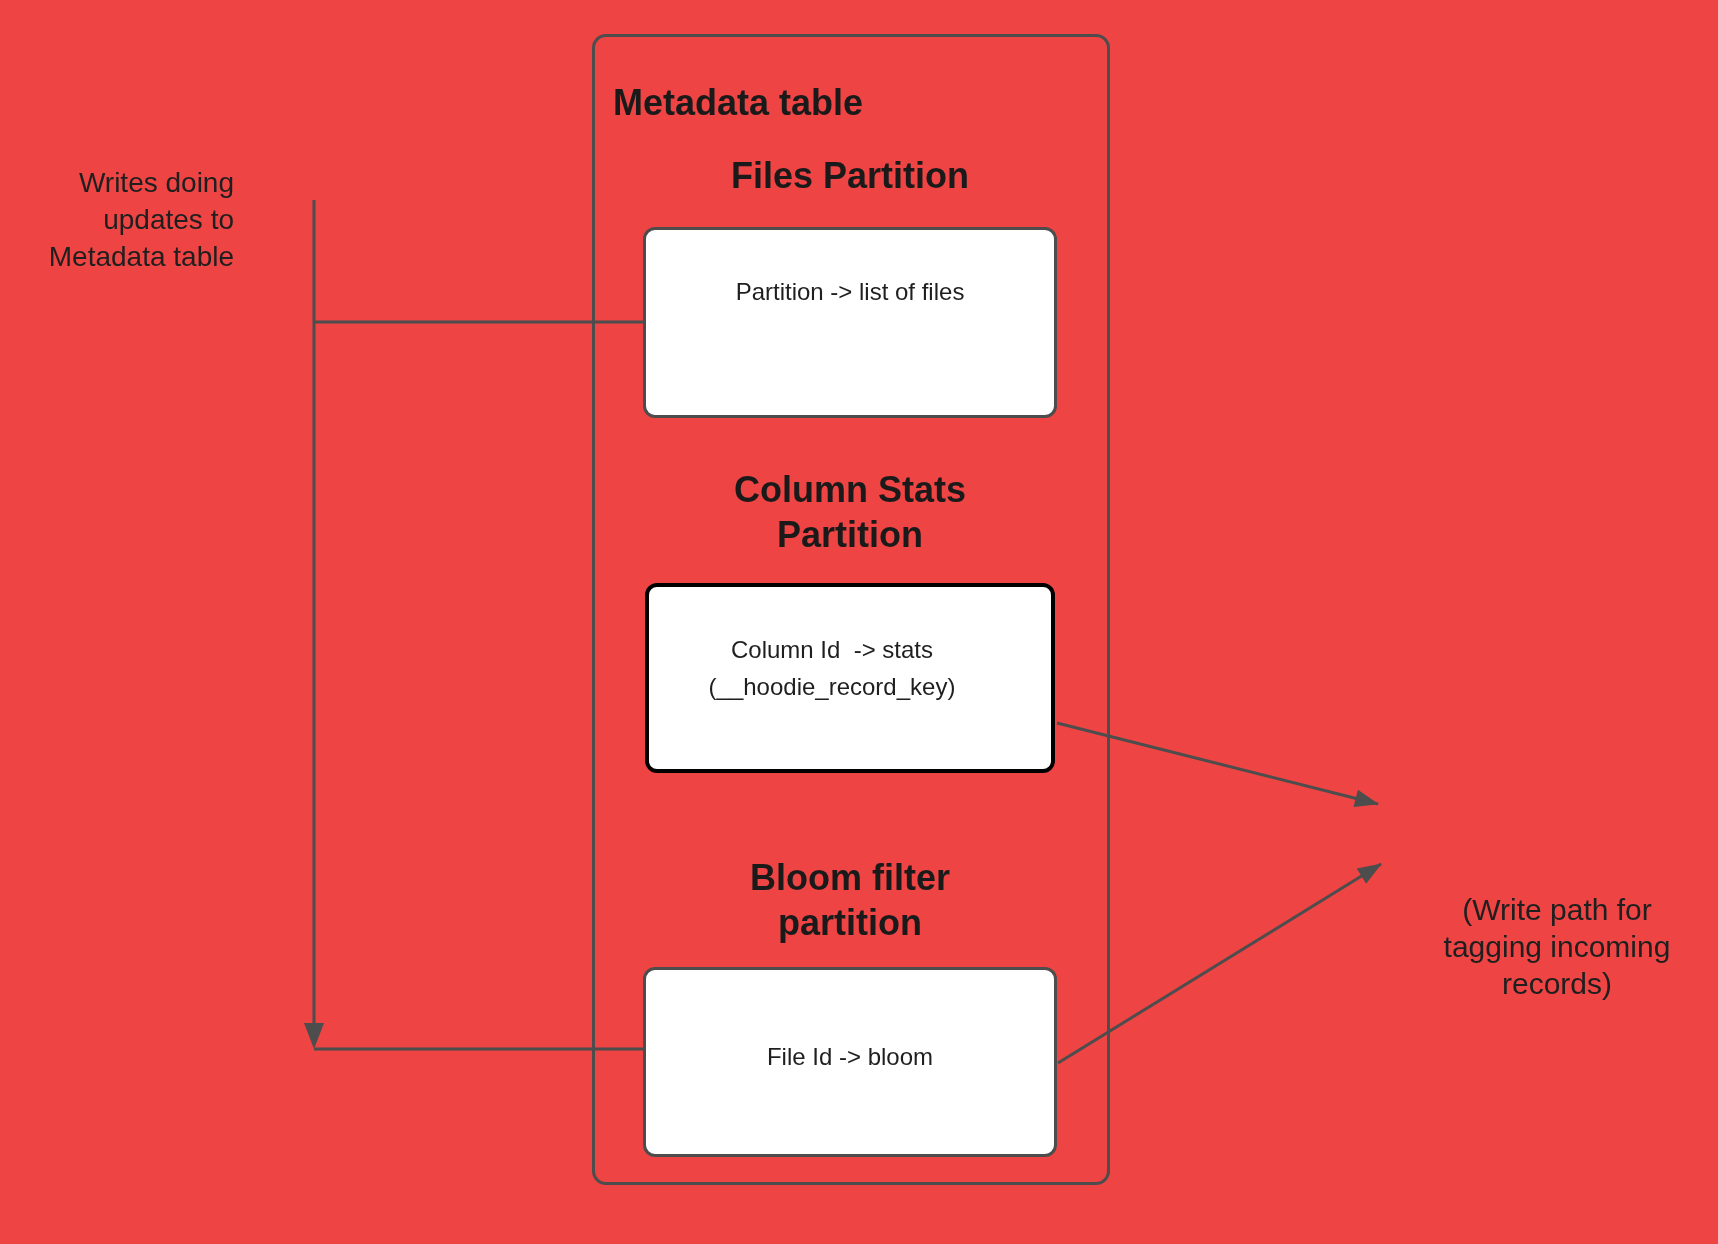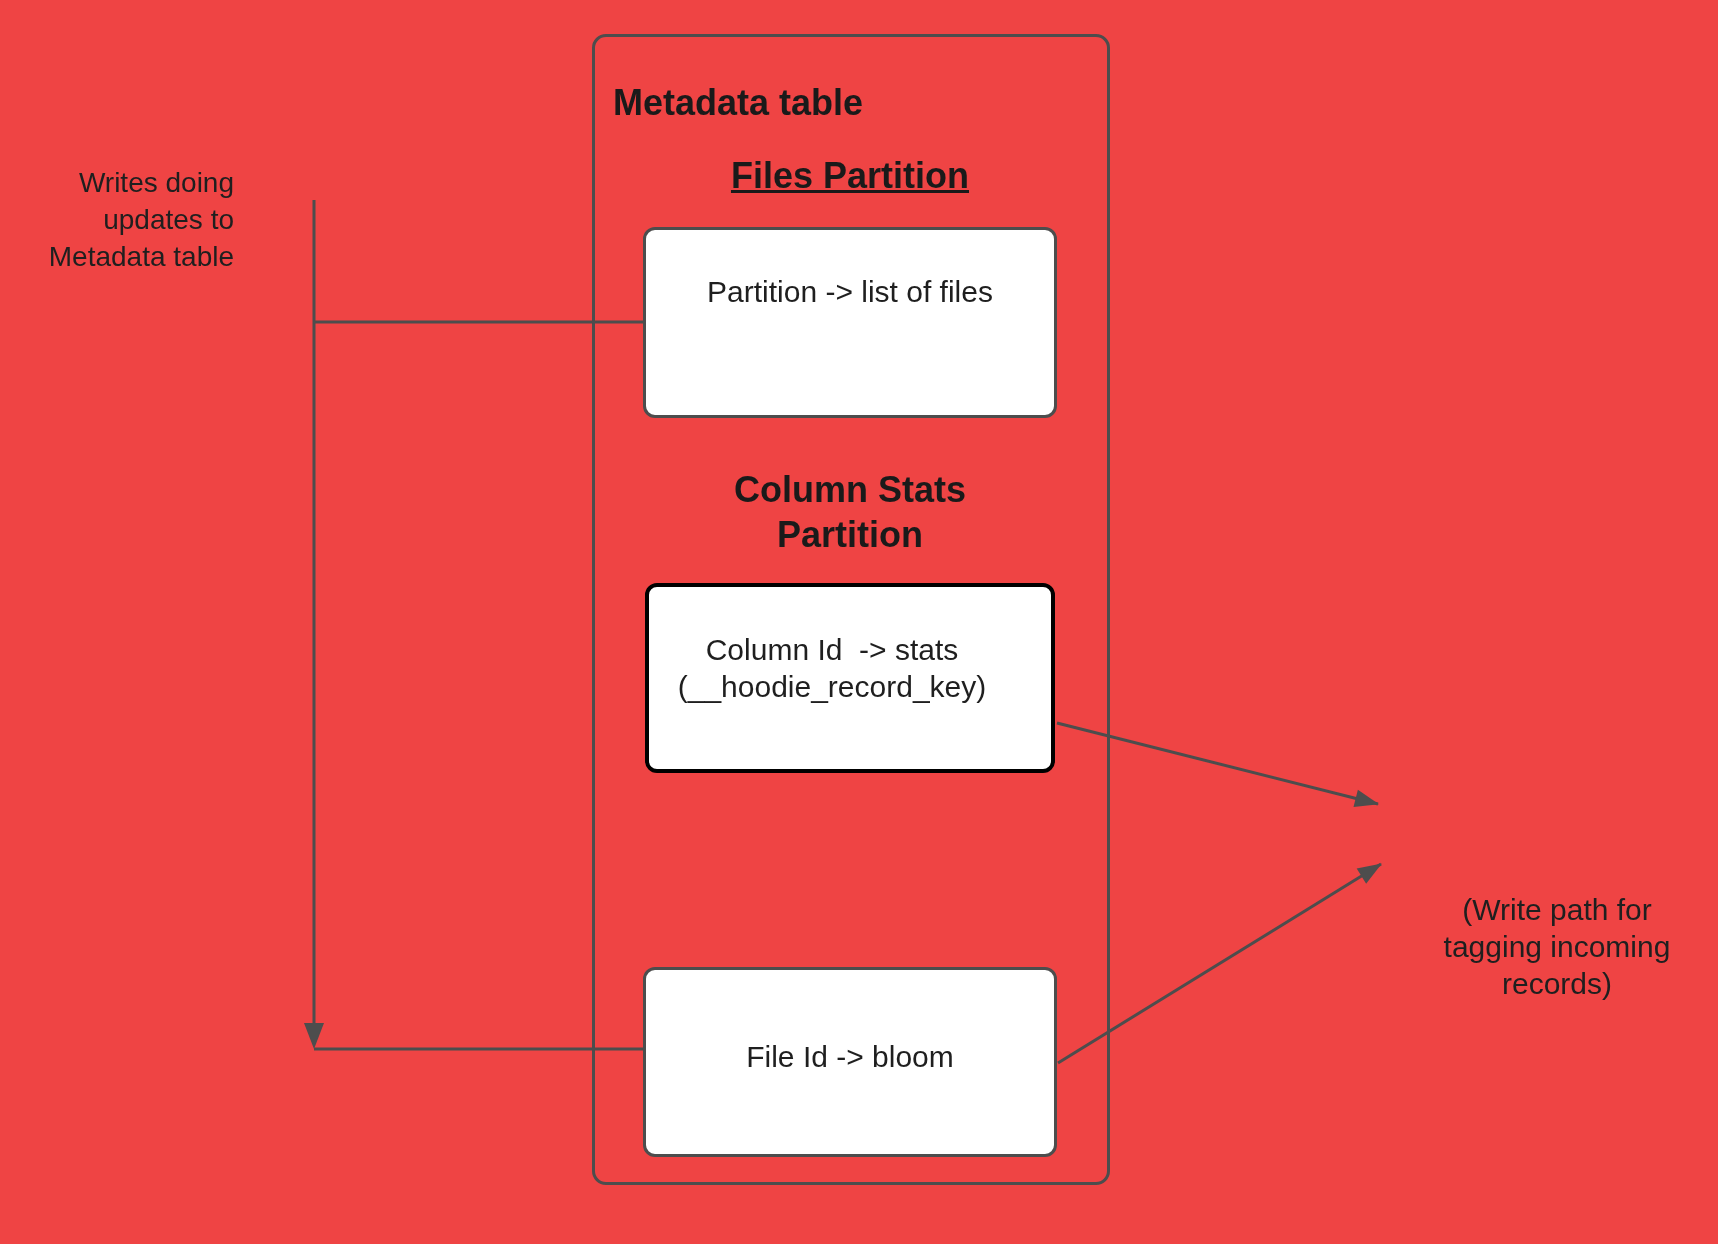--- a/index.html
+++ b/index.html
@@ -20,25 +20,25 @@
   .inner-box{border:3px solid #4d4d4d;border-radius:12px;background:#ffffff;}
   .files-box{left:643px;top:227px;width:414px;height:191px;}
   .stats-box{left:645px;top:583px;width:410px;height:190px;border:4px solid #000000;}
   .bloom-box{left:643px;top:967px;width:414px;height:190px;}
   
   .diagram-title{left:613px;top:82px;font-size:36px;font-weight:bold;white-space:pre-wrap;}
   .part-heading{
     left:643px;width:414px;text-align:center;
     font-size:36px;font-weight:bold;line-height:45px;white-space:pre-wrap;
   }
-  .files-heading{top:153px;text-decoration:underline;}
+  .files-heading{top:153px;}
   .stats-heading{top:467px;}
   .bloom-heading{top:855px;}
   .box-label{
-    font-size:30px;line-height:37px;text-align:center;white-space:pre-wrap;color:#1f1f1f;
+    font-size:24px;line-height:37px;text-align:center;white-space:pre-wrap;color:#1f1f1f;
   }
   .files-label{left:643px;top:273px;width:414px;}
   .stats-label{left:645px;top:631px;width:374px;}
   .bloom-label{left:643px;top:1038px;width:414px;}
   .left-note{
     left:14px;top:164px;width:220px;text-align:right;
     font-size:28px;line-height:37px;white-space:pre-wrap;color:#1f1f1f;
   }
   .index-title{
     left:1397px;top:801px;width:320px;text-align:center;
@@ -62,20 +62,22 @@
   <div class="abs part-heading files-heading">Files Partition</div>
   <div class="abs inner-box files-box"></div>
   <div class="abs box-label files-label">Partition -&gt; list of files</div>
 
   <div class="abs part-heading stats-heading">Column Stats
 Partition</div>
   <div class="abs inner-box stats-box"></div>
   <div class="abs box-label stats-label">Column Id  -&gt; stats
 (__hoodie_record_key)</div>
 
+  <div class="abs part-heading bloom-heading">Bloom filter
+partition</div>
   <div class="abs inner-box bloom-box"></div>
   <div class="abs box-label bloom-label">File Id -&gt; bloom</div>
 
   <div class="abs left-note">Writes doing
 updates to
 Metadata table</div>
 
   <div class="abs index-note">(Write path for
 tagging incoming
 records)</div>

